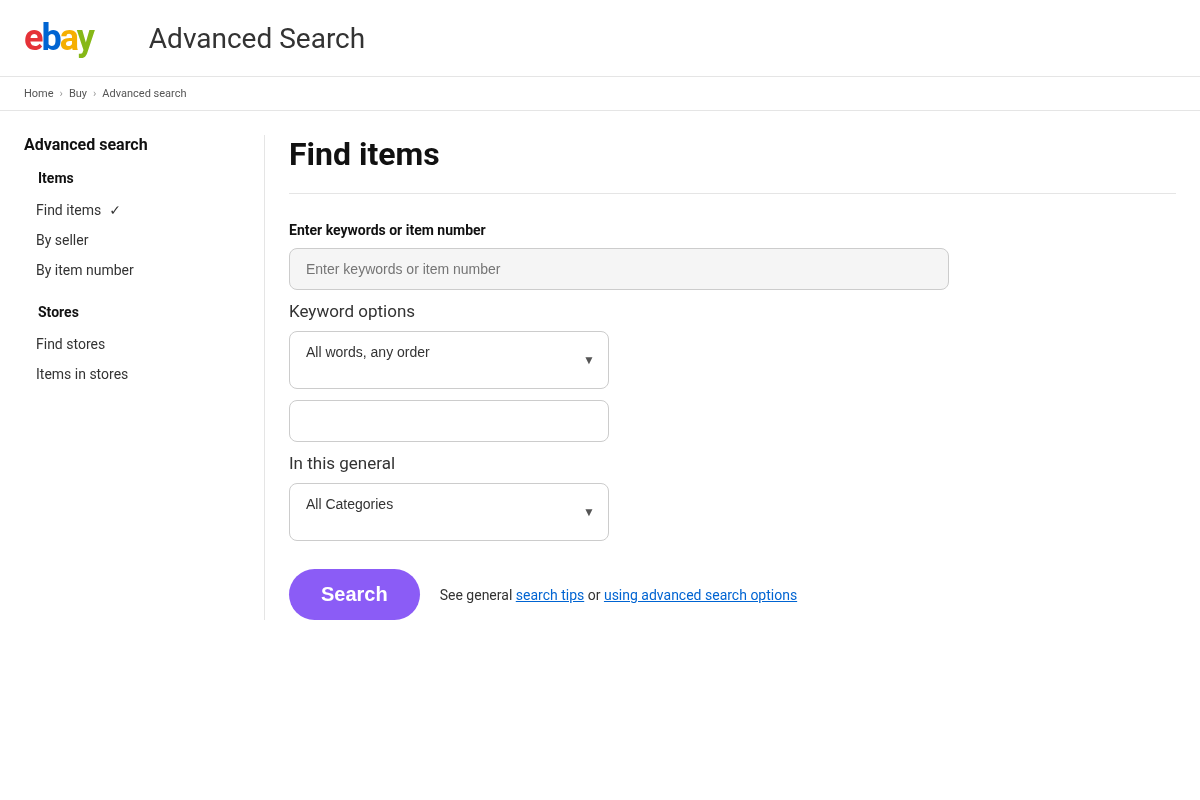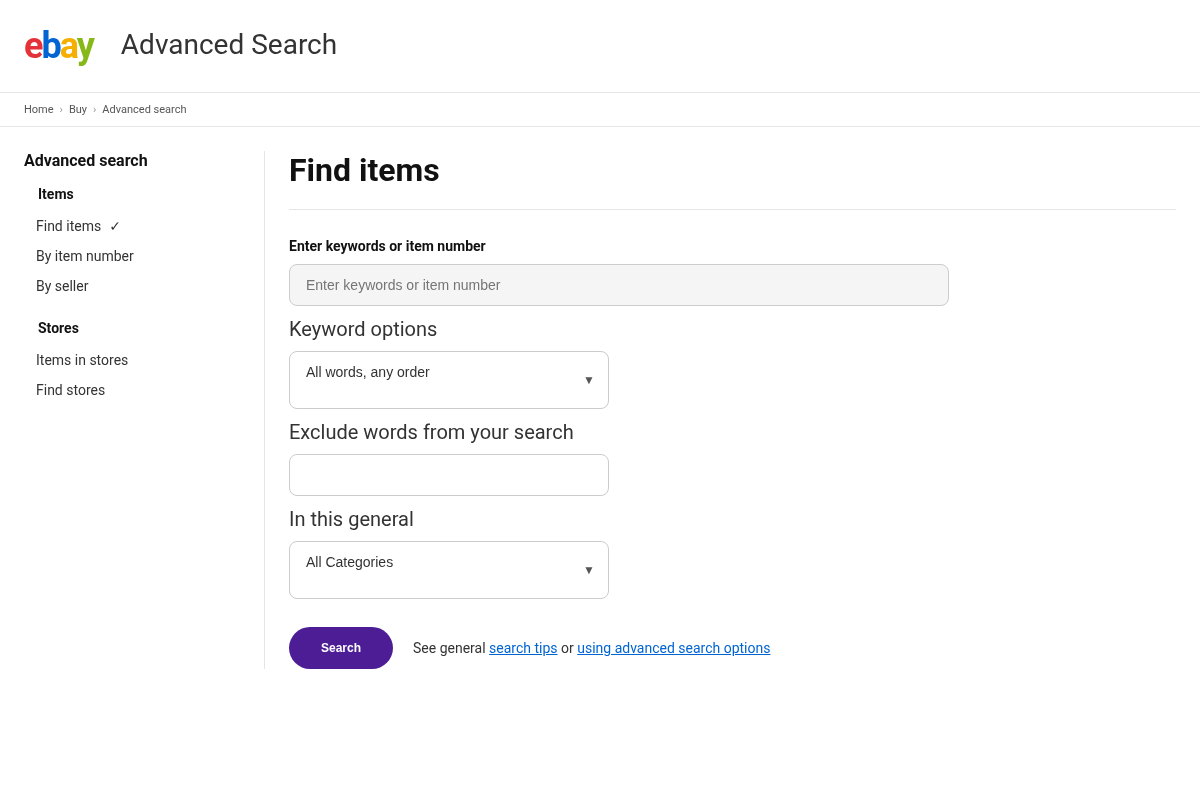--- a/index.html
+++ b/index.html
@@ -10,23 +10,24 @@
 
     body {
       font-family: -apple-system, BlinkMacSystemFont, "Segoe UI", Roboto, Arial, sans-serif;
       background: #fff;
       color: #333;
       font-size: 14px;
     }
 
     .header {
       display: flex;
-      align-items: flex-start;
-      padding: 28px 24px;
+      align-items: center;
+      padding: 20px 24px;
       border-bottom: 1px solid #e5e5e5;
+      gap: 28px;
     }
 
     .logo {
       display: flex;
       align-items: baseline;
       margin-right: 16px;
     }
 
     .logo-text {
       font-size: 36px;
@@ -153,21 +154,21 @@
       padding: 12px 16px;
       font-size: 14px;
       border: 1px solid #ccc;
       border-radius: 8px;
       background: #f5f5f5;
       color: #999;
       outline: none;
     }
 
     .form-sublabel {
-      font-size: 20px;
+      font-size: 17px;
       font-weight: normal;
       margin-bottom: 10px;
       display: block;
       color: #333;
     }
 
     .select-wrapper {
       position: relative;
       display: inline-block;
       width: 320px;
@@ -209,26 +210,26 @@
 
     .search-row {
       display: flex;
       align-items: center;
       gap: 20px;
       margin-top: 28px;
       flex-wrap: wrap;
     }
 
     .search-button {
-      background: #4c1d95;
+      background: #8b5cf6;
       color: #fff;
       border: none;
       padding: 14px 32px;
       border-radius: 50px;
-      font-size: 12px;
+      font-size: 20px;
       font-weight: 600;
       cursor: pointer;
     }
 
     .search-help-text {
       font-size: 14px;
       color: #333;
     }
 
     .search-help-text a {
@@ -263,36 +264,36 @@
     <div class="sidebar-title">Advanced search</div>
 
     <div class="sidebar-section-label">Items</div>
 
     <a class="sidebar-nav-item" href="#">
       <span>Find items</span>
       <span class="checkmark">✓</span>
     </a>
 
     <a class="sidebar-nav-item" href="#">
+      <span>By seller</span>
+    </a>
+
+    <a class="sidebar-nav-item" href="#">
       <span>By item number</span>
     </a>
 
-    <a class="sidebar-nav-item" href="#">
-      <span>By seller</span>
-    </a>
-
     <div class="stores-section">
       <div class="sidebar-section-label">Stores</div>
 
       <a class="sidebar-nav-item" href="#">
+        <span>Find stores</span>
+      </a>
+
+      <a class="sidebar-nav-item" href="#">
         <span>Items in stores</span>
-      </a>
-
-      <a class="sidebar-nav-item" href="#">
-        <span>Find stores</span>
       </a>
     </div>
   </div>
 
   <div class="content">
     <h1 class="page-title">Find items</h1>
     <hr class="divider">
 
     <div class="form-section">
       <label class="form-label">Enter keywords or item number</label>
@@ -306,21 +307,20 @@
           <option>All words, any order</option>
           <option>Any words</option>
           <option>Exact words</option>
           <option>Exact phrase</option>
         </select>
         <span class="select-chevron">▼</span>
       </div>
     </div>
 
     <div class="form-section">
-      <label class="form-sublabel">Exclude words from your search</label>
       <input class="exclude-input" type="text" style="">
     </div>
 
     <div class="form-section">
       <label class="form-sublabel">In this general</label>
       <div class="select-wrapper">
         <select>
           <option>All Categories</option>
           <option>Antiques</option>
           <option>Art</option>

